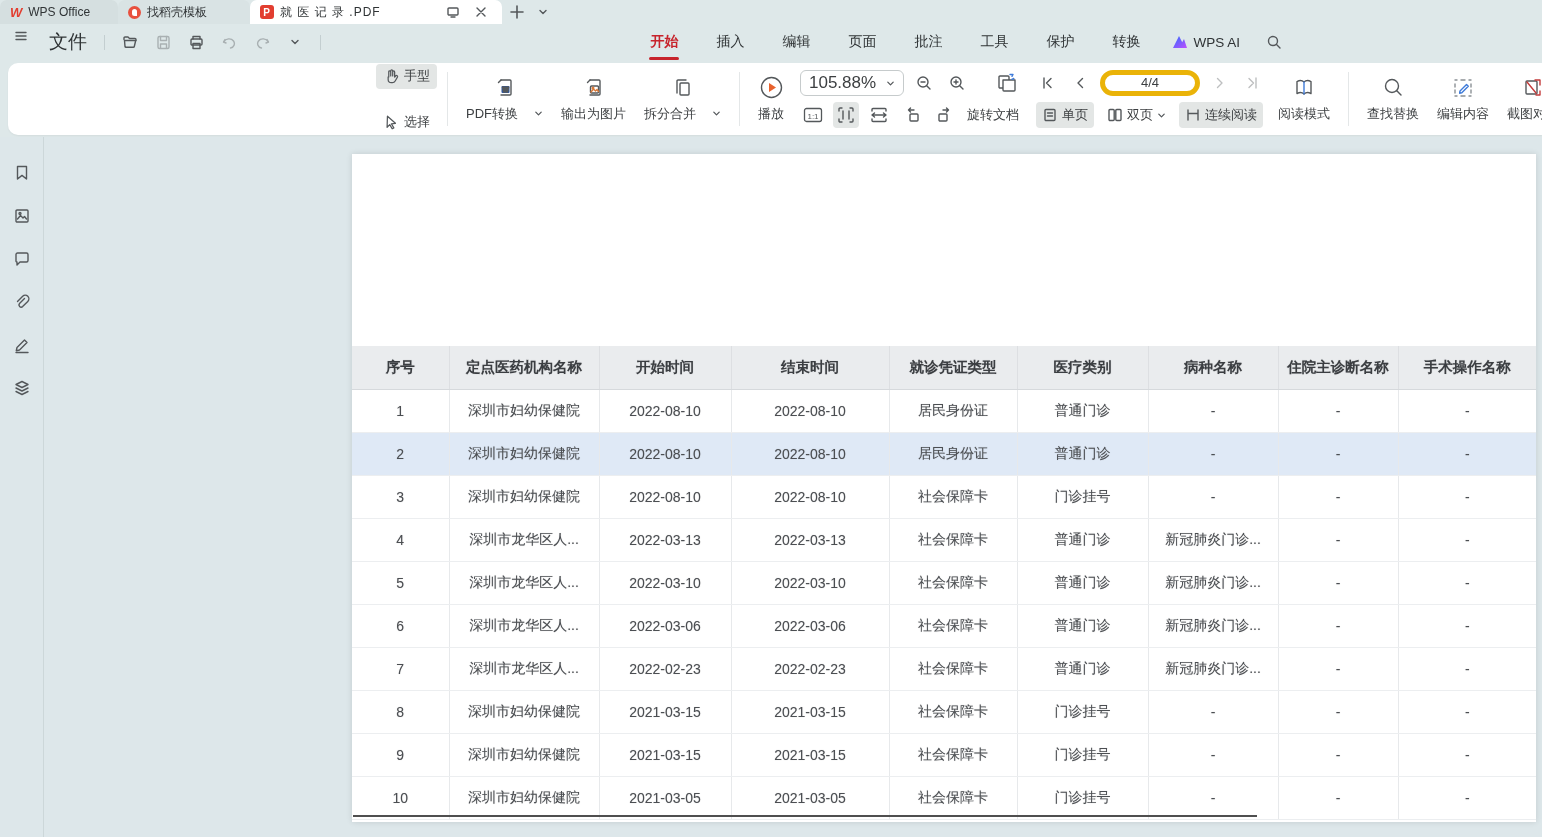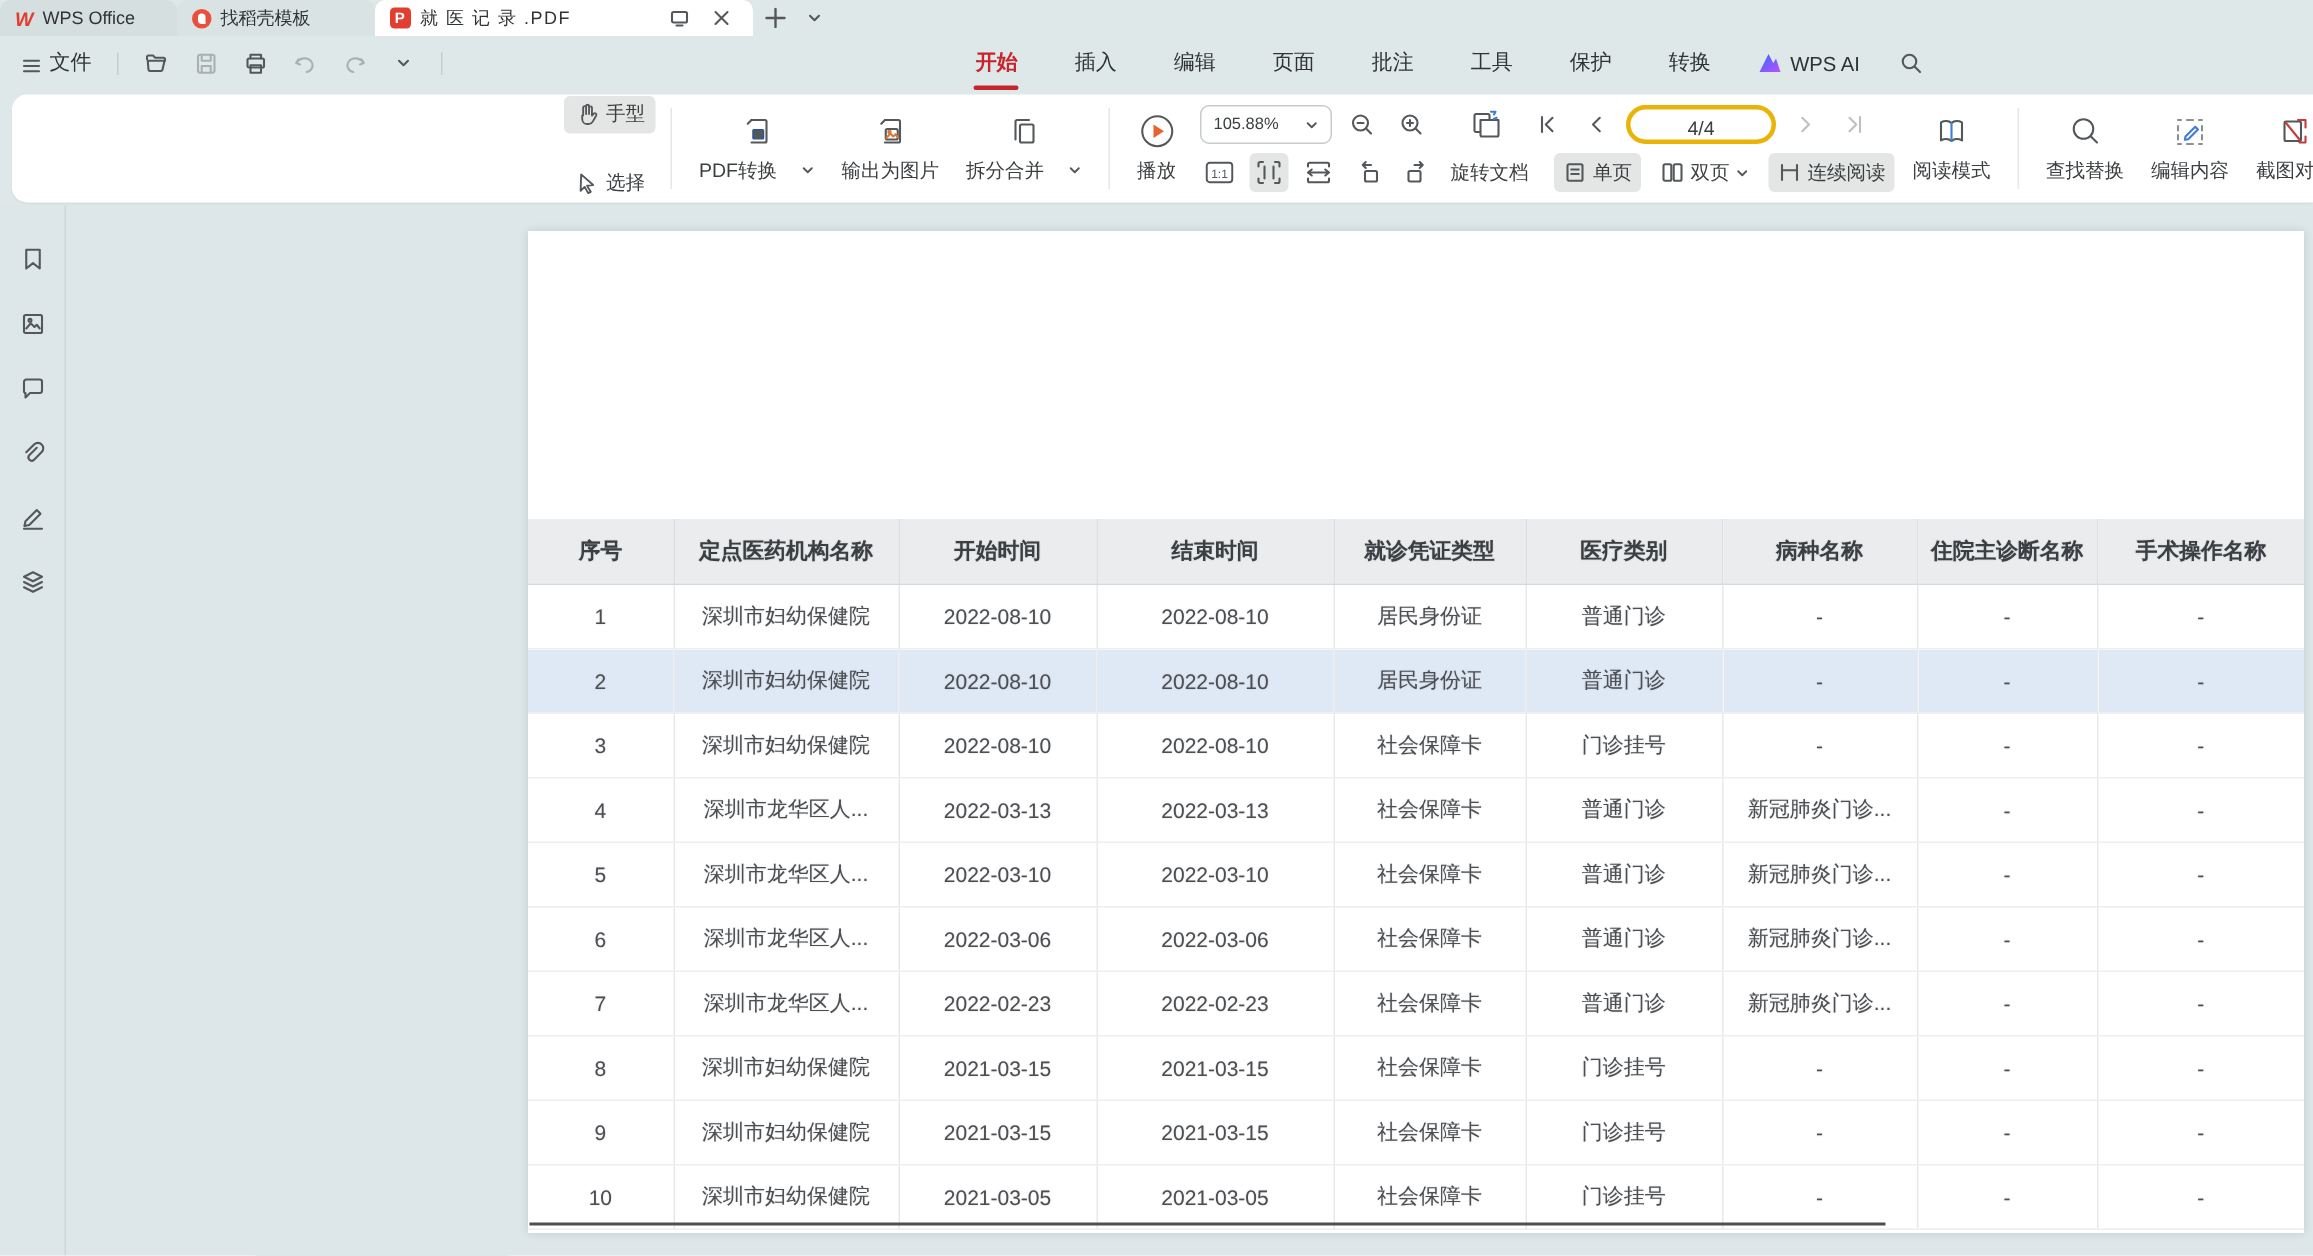--- a/index.html
+++ b/index.html
@@ -18,21 +18,21 @@
   .tab-doc .lbl{flex:1;white-space:nowrap;overflow:hidden}
   .tabbtn{display:flex;align-items:center;justify-content:center;width:22px;height:100%;color:#4b5053}
   .wlogo{font-weight:bold;font-style:italic;color:#e23e30;font-size:13px;line-height:1}
   .dkicon{width:13px;height:13px;border-radius:7px;background:#e8503e;position:relative}
   .dkicon::after{content:"";position:absolute;left:4px;top:3px;width:5px;height:7px;border-radius:3px 3px 0 3px;background:#fff}
   .pdficon{width:14px;height:14px;border-radius:3px;background:#e23e30;color:#fff;font-size:10px;font-weight:bold;display:flex;align-items:center;justify-content:center}
 
   
   .menubar{height:36px;background:#dee8e9;display:flex;align-items:center;padding:0 10px}
   .file-group{display:flex;align-items:center;gap:9px}
-  .file-label{display:flex;align-items:flex-end;gap:5px;font-size:14px;color:#2f3335;padding:2px 4px}
+  .file-label{display:flex;align-items:flex-start;gap:21px;font-size:19px;color:#2f3335;padding:2px 4px}
   .vsep{width:1px;height:15px;background:#c3ced0;margin:0 4px}
   .qbtn{display:flex;align-items:center;justify-content:center;width:24px;height:24px;border-radius:4px}
   .menu-items{display:flex;gap:34px;margin-left:auto;height:36px}
   .menu-item{height:36px;display:flex;align-items:center;position:relative;font-size:14px;color:#2f3335;padding:0 2px;cursor:default}
   .menu-item.active{color:#c7242c;font-weight:bold}
   .menu-item.active::after{content:"";position:absolute;left:50%;transform:translateX(-50%);bottom:0;width:30px;height:3px;background:#c7242c;border-radius:2px}
   .wpsai{display:flex;align-items:center;gap:5px;margin-left:30px;font-size:13.5px;color:#2f3335}
   .menusearch{margin-left:22px}
   .menubar .rspace{width:246px}
 
@@ -41,22 +41,22 @@
   .panel{background:#fff;border-radius:10px 0 0 10px;height:72px;display:flex;align-items:center;padding-left:368px;box-shadow:0 1px 2px rgba(0,0,0,.05);overflow:hidden}
   .vdiv{width:1px;height:54px;background:#e4e7e8;margin:0 10px;flex:none}
   .stack2{display:flex;flex-direction:column;gap:21px;align-items:flex-start;flex:none}
   .tool-sm{display:flex;align-items:center;gap:5px;height:25px;padding:0 7px;border-radius:4px;font-size:13px;white-space:nowrap}
   .tool-sm.selected{background:#e3e6e5}
   .bigrow{display:flex;align-items:flex-start;gap:2px;flex:none}
   .bigbtn{display:flex;flex-direction:column;align-items:center;gap:5px;padding:4px 8px;border-radius:4px;font-size:13px;white-space:nowrap}
   .bigbtn .cap{display:flex;align-items:center;gap:16px}
   .navzoom{display:flex;flex-direction:column;gap:6px;margin-left:8px;flex:none}
   .nzrow{display:flex;align-items:center;gap:7px;font-size:13px;white-space:nowrap}
-  .combobox{width:88px;height:26px;border:1px solid #c6cbcc;border-radius:6px;display:flex;align-items:center;justify-content:space-between;padding:0 8px;font-size:11px}
-  .pagebox{width:100px;height:26px;border:3px solid #eab308;border-radius:13px;display:flex;align-items:flex-end;justify-content:center;font-size:13px}
+  .combobox{width:104px;height:26px;border:1px solid #c6cbcc;border-radius:6px;display:flex;align-items:center;justify-content:space-between;padding:0 8px;font-size:17px}
+  .pagebox{width:100px;height:26px;border:5px solid #eab308;border-radius:13px;display:flex;align-items:flex-start;justify-content:center;font-size:13px}
   .icbtn{display:flex;align-items:center;justify-content:center;width:26px;height:26px;border-radius:4px}
   .icbtn.selected{background:#e3e6e5}
   .toggle{display:flex;align-items:center;gap:4px;height:26px;padding:0 6px;border-radius:4px;white-space:nowrap}
   .toggle.selected{background:#e3e6e5}
 
   
   .content{position:relative;height:700px;background:#dde7ea}
   .side-rail{position:absolute;left:0;top:0;bottom:0;width:44px;border-right:1px solid #ccd7d9;display:flex;flex-direction:column;align-items:center;padding-top:24px;gap:19px}
   .railbtn{width:24px;height:24px;display:flex;align-items:center;justify-content:center;border-radius:4px}
   .page{position:absolute;left:352px;top:17px;width:1184px;height:668px;background:#fff;box-shadow:0 0 6px rgba(0,0,0,.12)}

